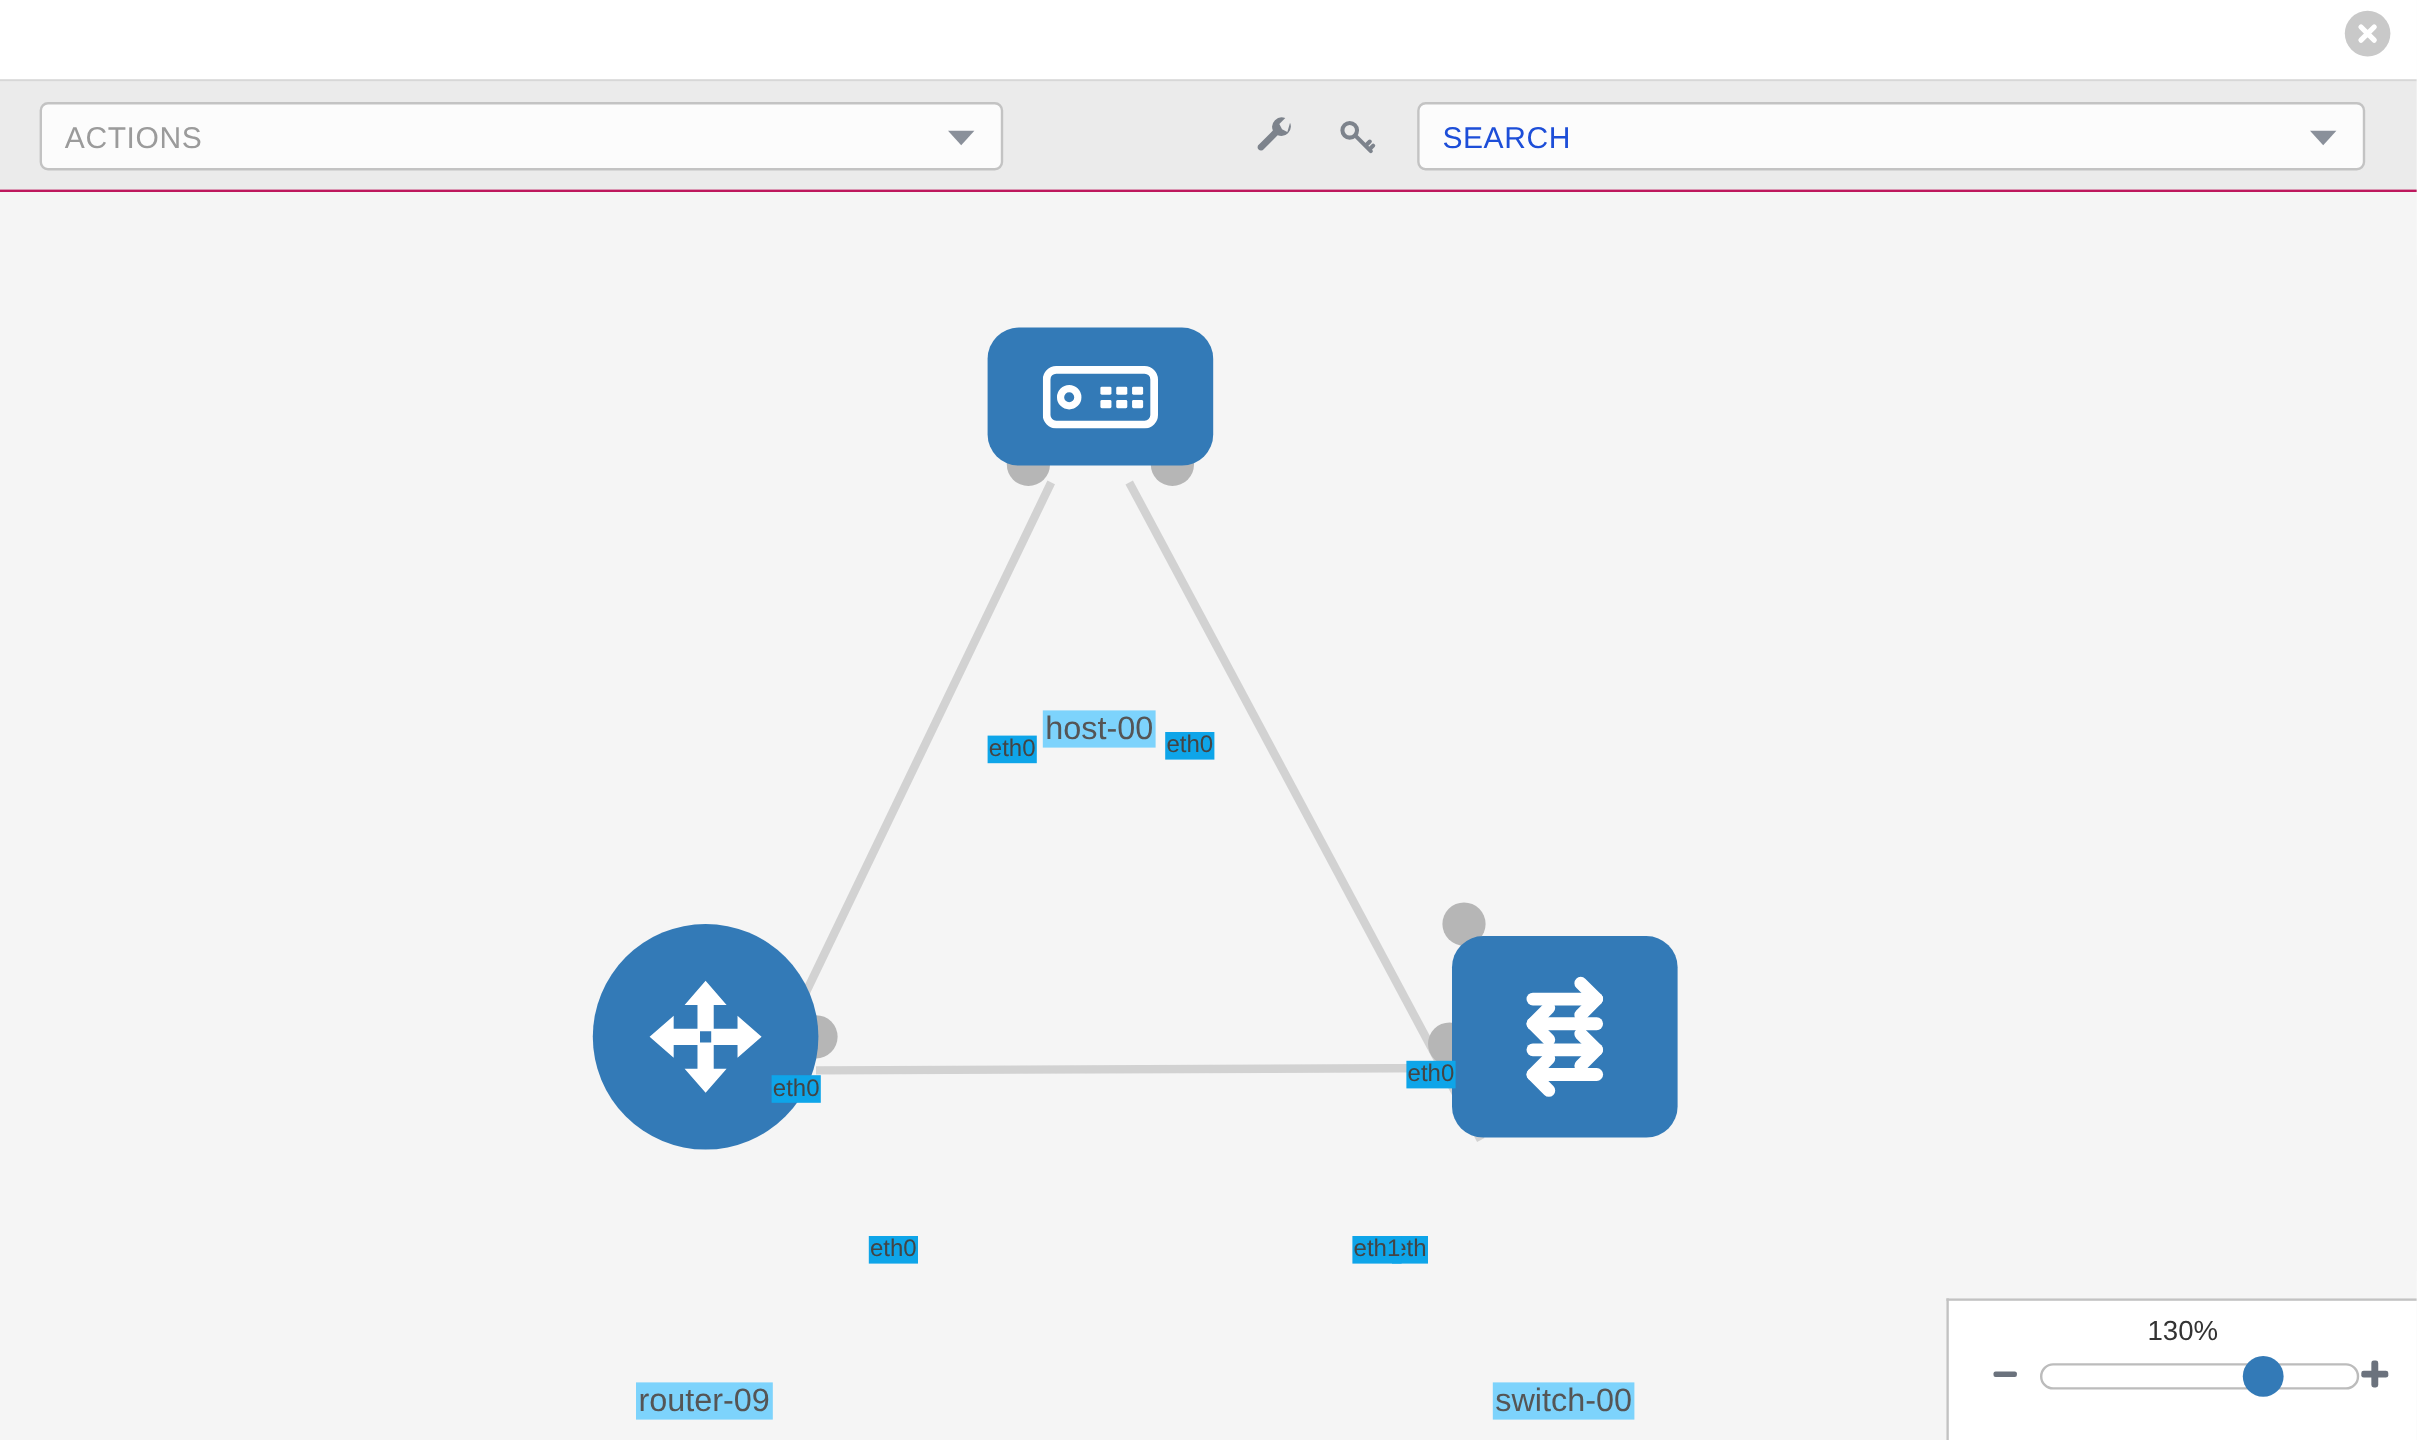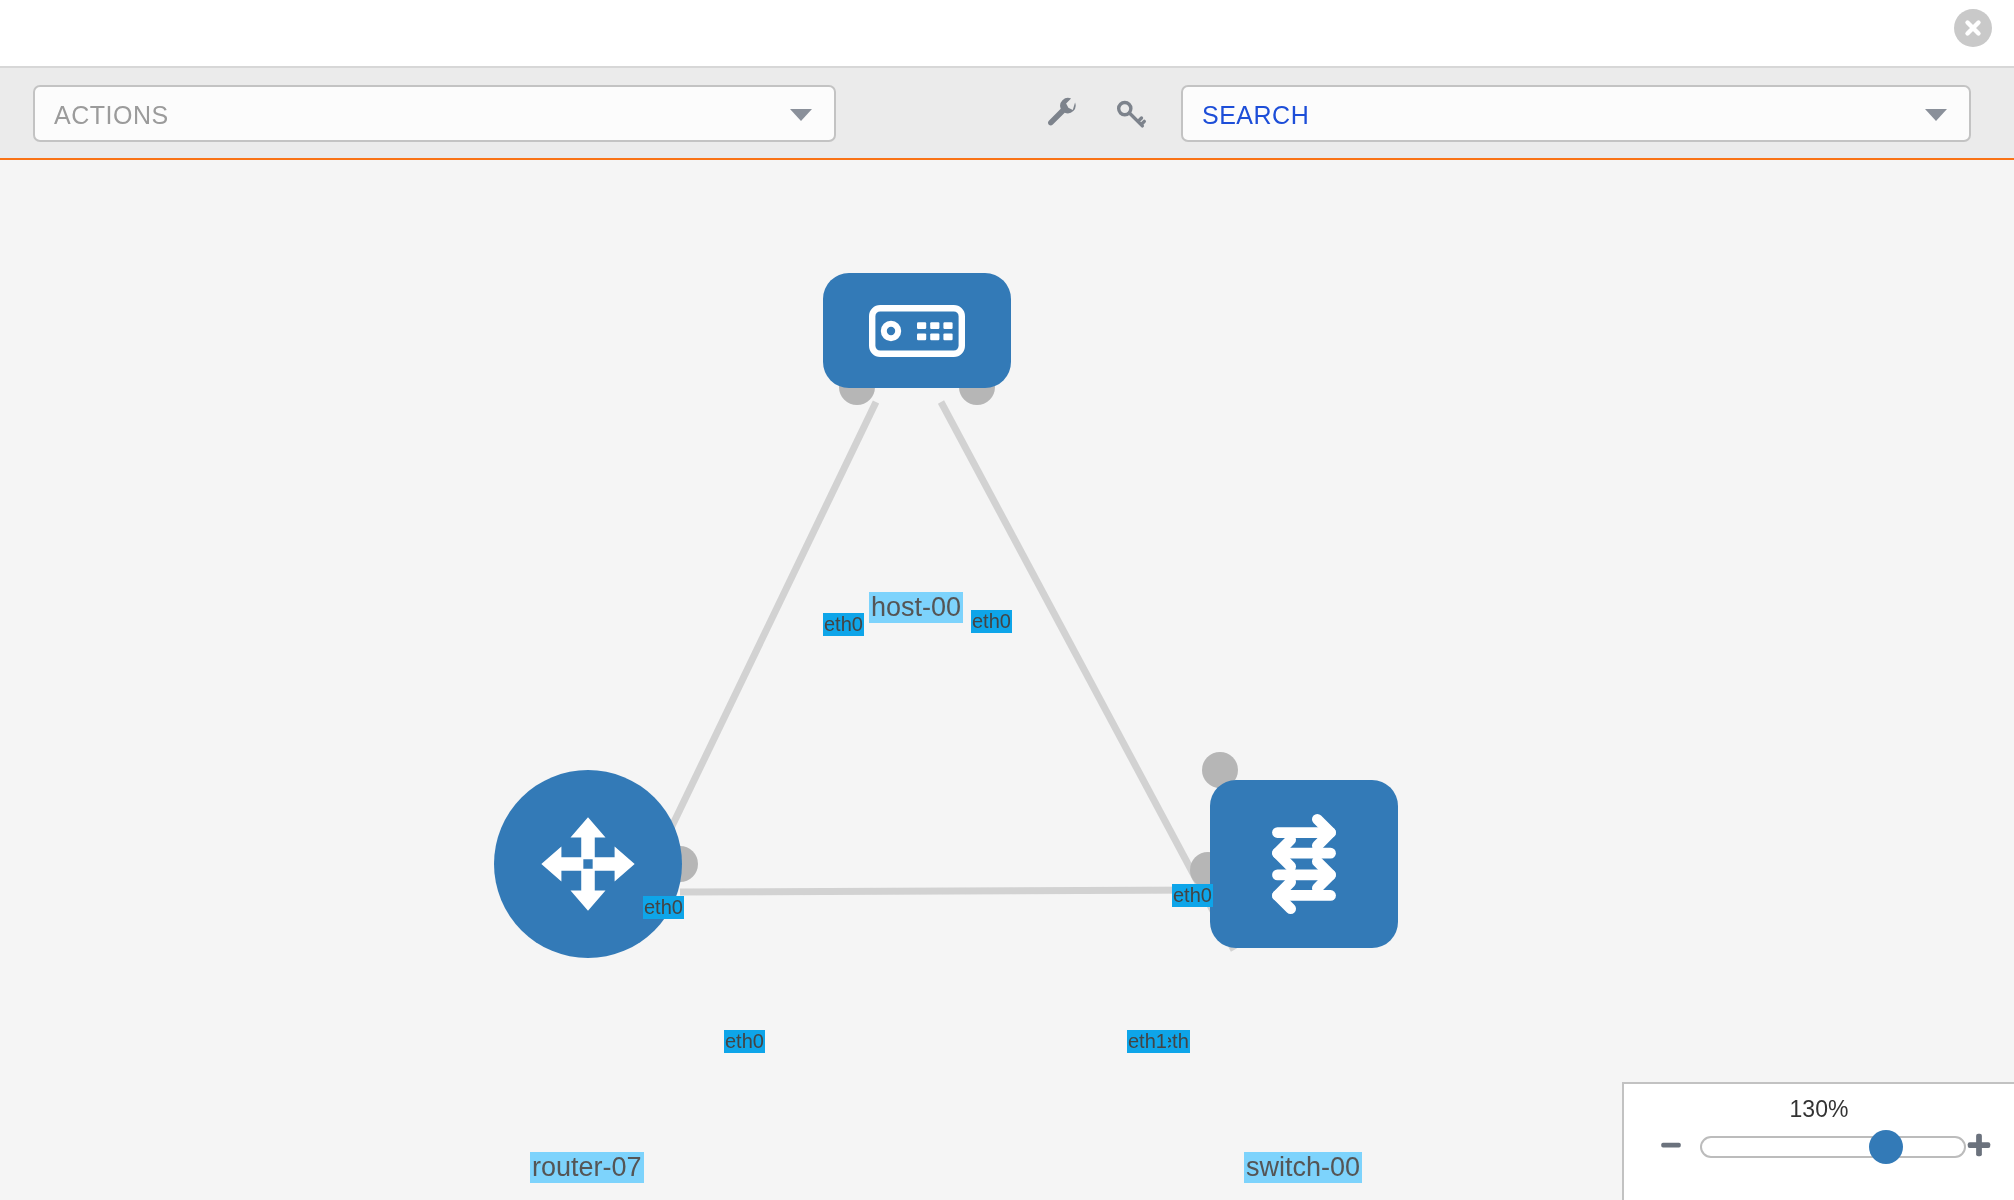--- a/index.html
+++ b/index.html
@@ -55,21 +55,21 @@
   }
   .close-btn svg { display: block; }
 
   
   .toolbar {
     position: absolute;
     top: 68px; left: 0;
     width: 2014px;
     height: 92px;
     background: #ebebeb;
-    border-bottom: 2px solid #f97316;
+    border-bottom: 2px solid #be185d;
   }
 
   .actions-select {
     position: absolute;
     left: 33px;
     top: 17px;
     width: 803px;
     height: 57px;
     background: #fcfcfc;
     border: 2px solid #c3c3c3;
@@ -343,21 +343,21 @@
 
             <path d="M44 24 L35.4 16.5 v4.6 H26 v5.8 h9.4 v4.6 Z"></path>
 
             <path d="M4 24 L12.6 31.5 v-4.6 H22 v-5.8 h-9.4 v-4.6 Z"></path>
           </g>
         </svg>
       </div>
     </div>
     <div class="iface-label" style="left:643px; top:736px;">eth0</div>
     <div class="iface-label" style="left:724px; top:870px;">eth0</div>
-    <div class="node-label" style="left:530px; top:992px;">router-07</div>
+    <div class="node-label" style="left:530px; top:992px;">router-09</div>
 
     <div class="node switch" style="left:1210px; top:620px; width:188px; height:168px;">
       <div class="nub" style="left:-8px; top:-28px;"></div>
       <div class="nub" style="left:-20px; top:72px;"></div>
       <div class="shape">
         <svg width="116" height="116" viewBox="0 0 48 48">
           <g stroke="#ffffff" stroke-width="4.4" stroke-linecap="round" stroke-linejoin="round" fill="none">
 
             <path d="M13 11 H35"></path>
             <path d="M29.5 5.5 L35 11 L29.5 16.5"></path>

